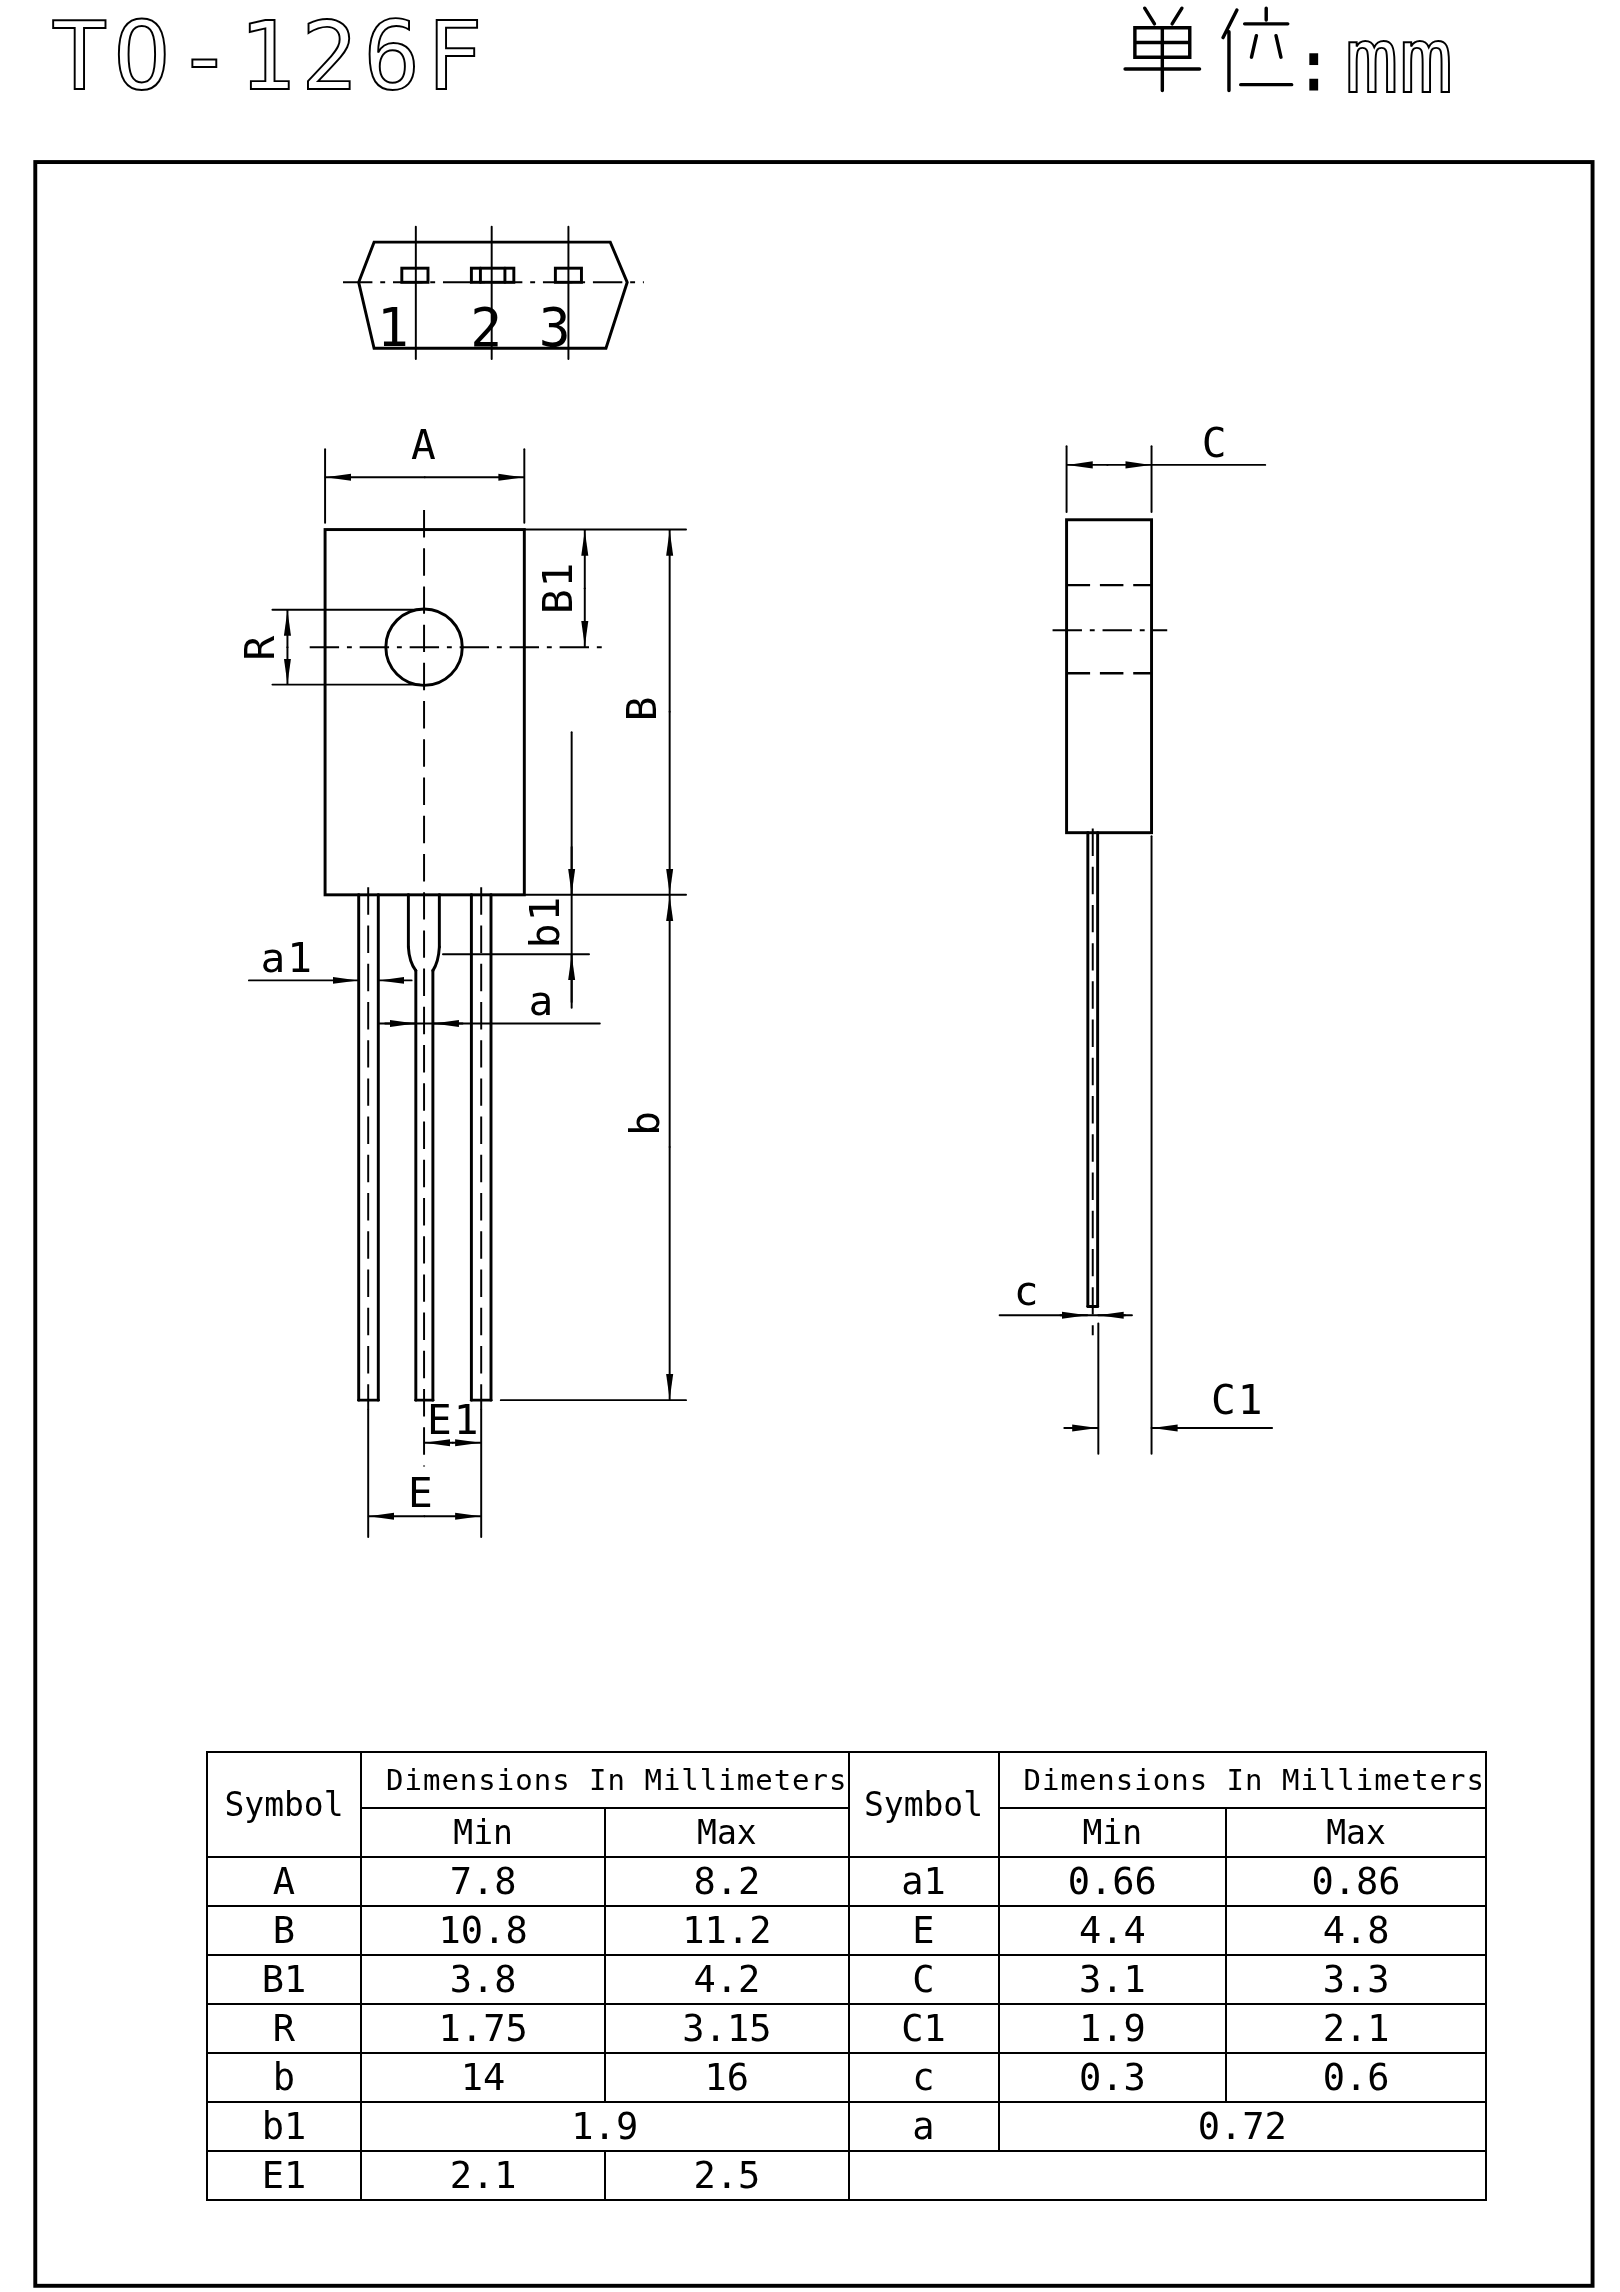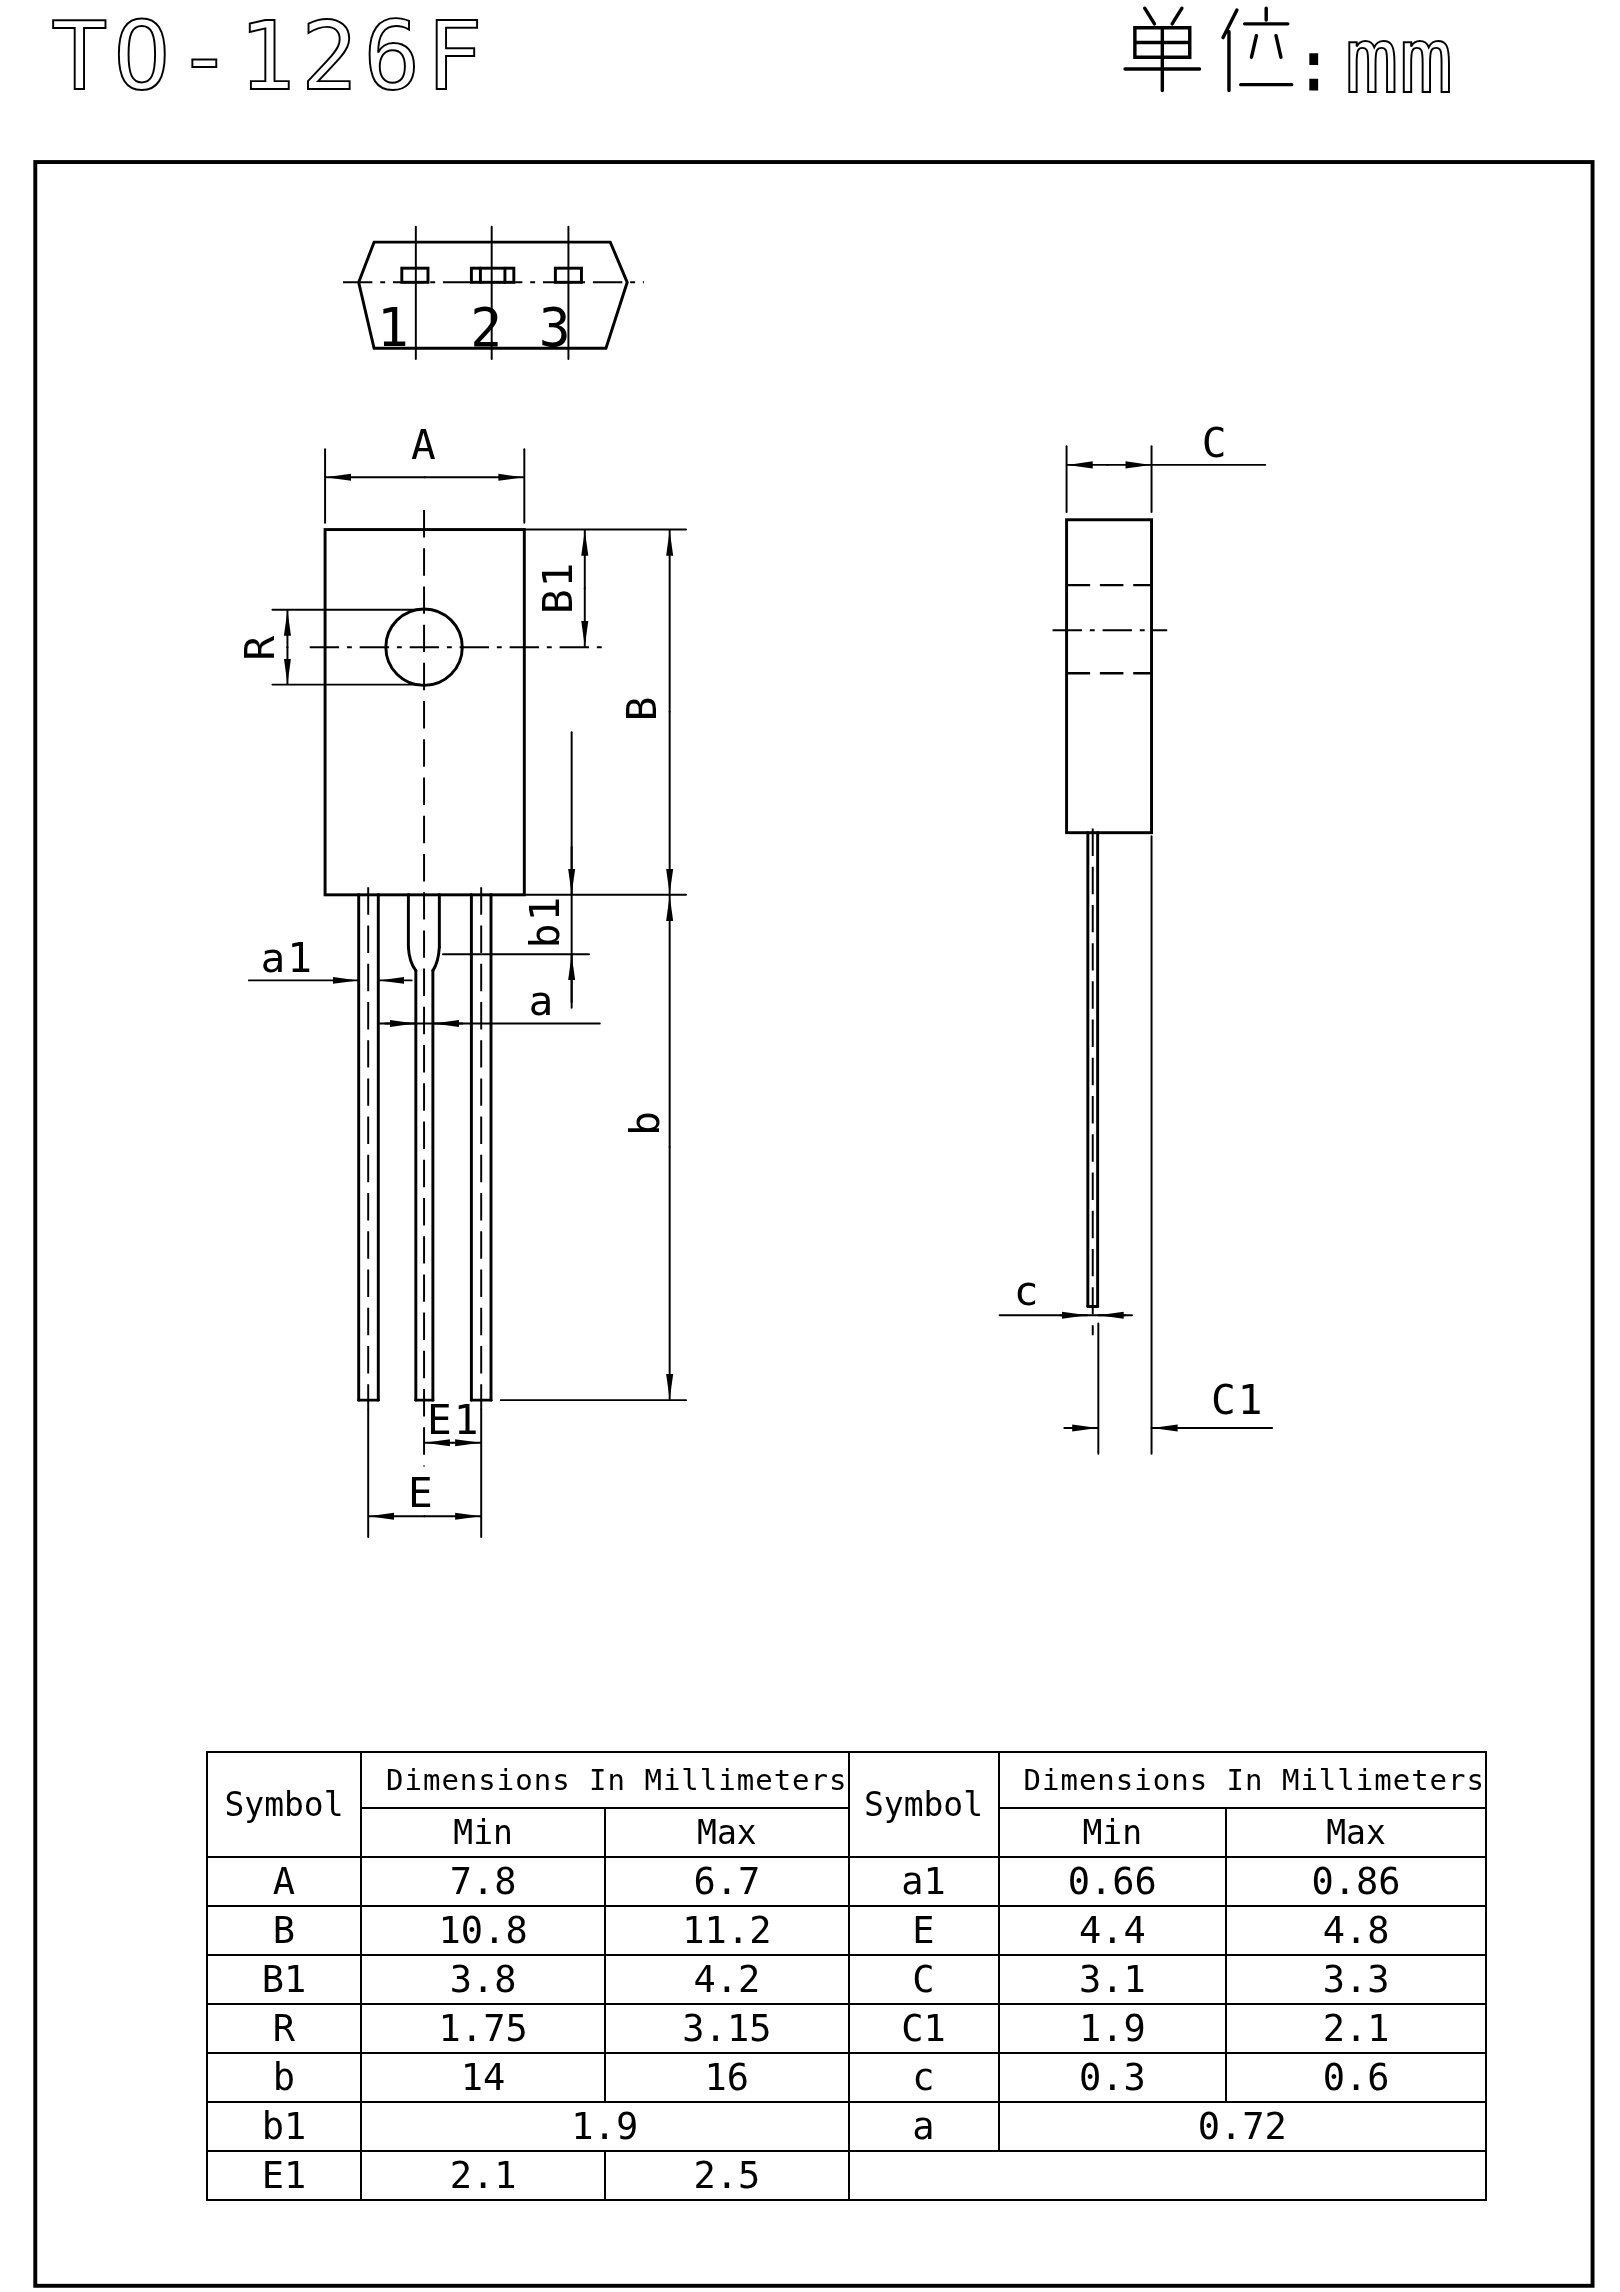--- a/index.html
+++ b/index.html
@@ -208,21 +208,21 @@
     </tr>
     <tr>
       <th class="mm2">Min</th>
       <th class="mm2">Max</th>
       <th class="mm2">Min</th>
       <th class="mm2">Max</th>
     </tr>
     <tr>
       <td>A</td>
       <td>7.8</td>
-      <td>6.7</td>
+      <td>8.2</td>
       <td>a1</td>
       <td>0.66</td>
       <td>0.86</td>
     </tr>
     <tr>
       <td>B</td>
       <td>10.8</td>
       <td>11.2</td>
       <td>E</td>
       <td>4.4</td>

